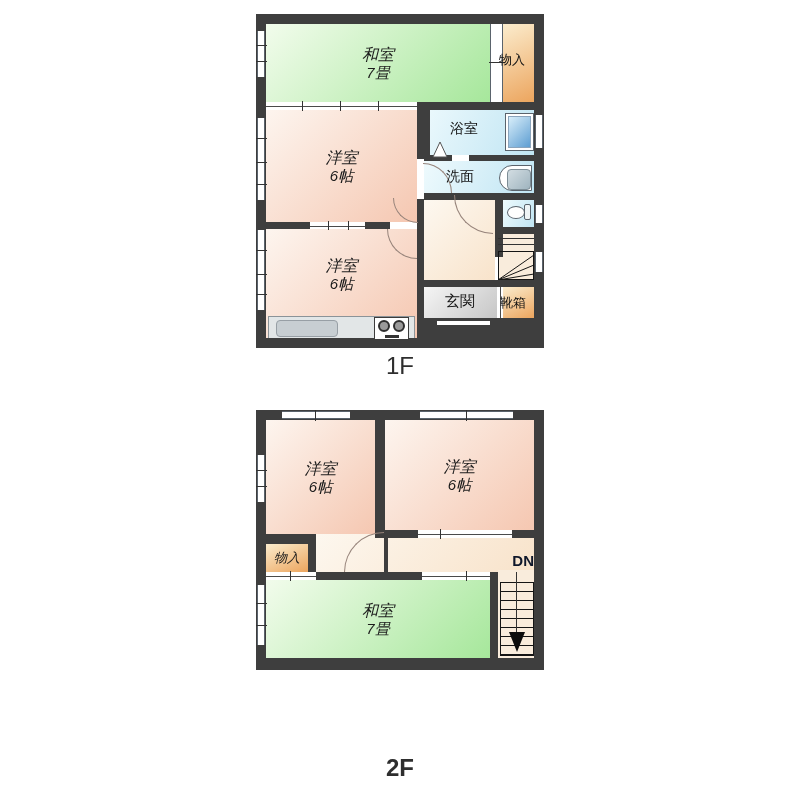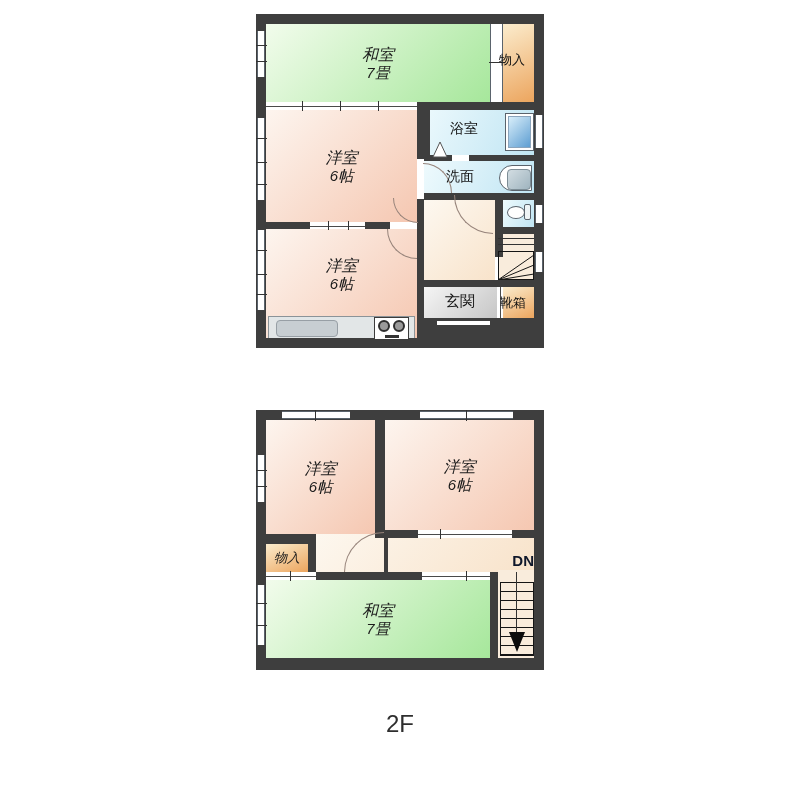--- a/index.html
+++ b/index.html
@@ -157,20 +157,21 @@
 
     <div class="icon" style="left:12px;top:302px;width:147px;height:25px;background:#e2e6e7;border:1px solid #8b9398;z-index:2;"></div>
     <div class="icon" style="left:20px;top:306px;width:62px;height:17px;background:#c7ced2;border:1px solid #979fa5;border-radius:4px;z-index:3;"></div>
     <div class="icon" style="left:118px;top:303px;width:35px;height:23px;background:#ffffff;border:1px solid #3c3c3c;z-index:3;">
       <div style="position:absolute;left:3px;top:2px;width:12px;height:12px;border-radius:50%;border:2px solid #2e2e2e;background:#9a9a9a;box-sizing:border-box;"></div>
       <div style="position:absolute;left:18px;top:2px;width:12px;height:12px;border-radius:50%;border:2px solid #2e2e2e;background:#9a9a9a;box-sizing:border-box;"></div>
       <div style="position:absolute;left:10px;top:17px;width:14px;height:3px;background:#333;"></div>
     </div>
   </div>
 
+  <div class="caption" style="left:256px;top:352px;width:288px;height:28px;">1F</div>
 
   <div class="plan" style="left:256px;top:410px;width:288px;height:260px;">
 
     <div class="cream" style="left:58px;top:118px;width:220px;height:52px;"></div>
 
     <div class="room pink" style="left:10px;top:10px;width:109px;height:114px;">
       <div class="rname">洋室</div>
       <div class="rsize">6帖</div>
     </div>
     <div class="room pink" style="left:129px;top:10px;width:149px;height:110px;">
@@ -226,15 +227,15 @@
       <i class="tk" style="left:-2px;top:31px;width:11px;height:1px;"></i>
     </div>
     <div class="win win-v" style="left:1px;top:175px;width:8px;height:60px;">
       <i class="tk" style="left:-2px;top:18px;width:11px;height:1px;"></i>
       <i class="tk" style="left:-2px;top:40px;width:11px;height:1px;"></i>
     </div>
 
     <div class="arc arc-tl" style="left:88px;top:122px;width:40px;height:40px;"></div>
   </div>
 
-  <div class="caption" style="left:256px;top:710px;width:288px;height:28px;">2F</div>
+  <div class="caption" style="left:256px;top:754px;width:288px;height:28px;font-weight:bold;">2F</div>
 
 </div>
 
 </body></html>

